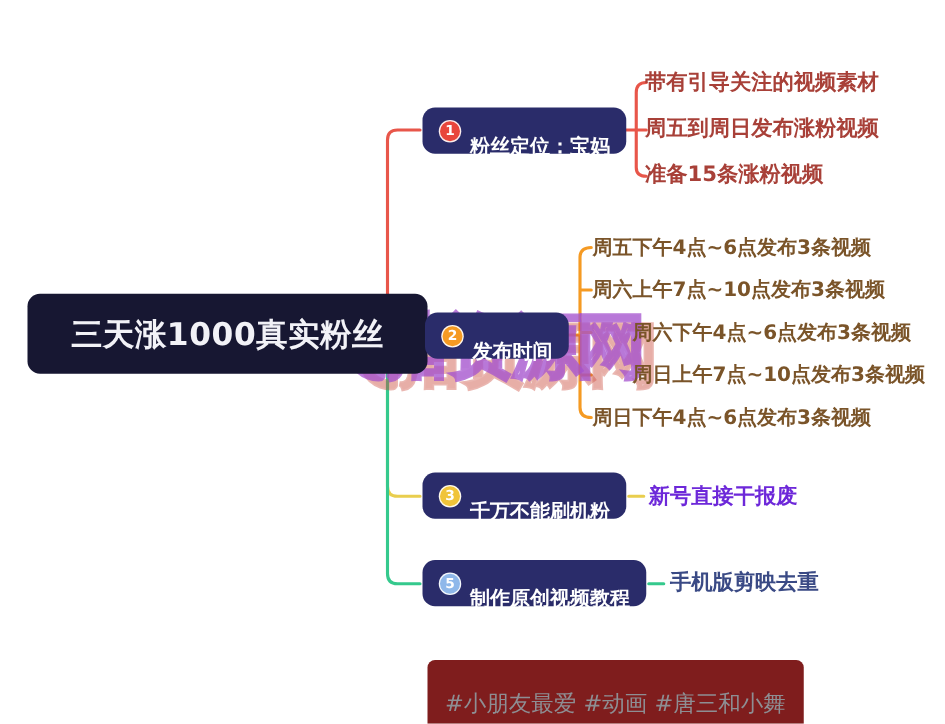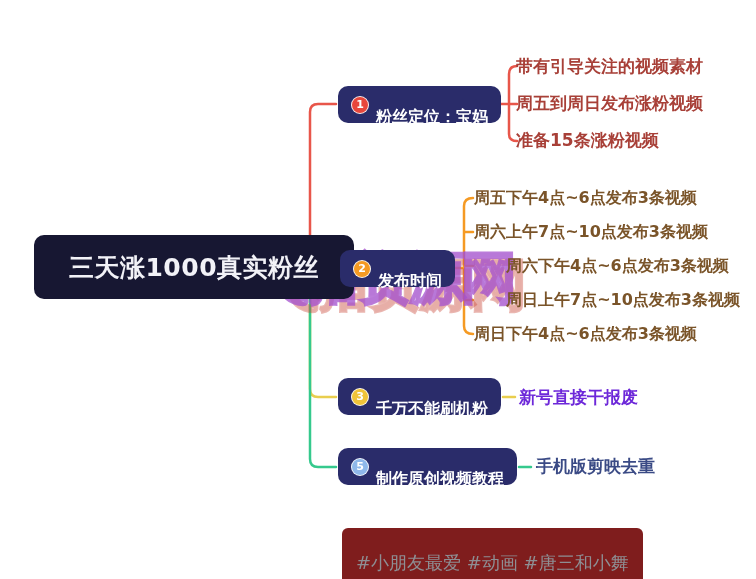--- a/index.html
+++ b/index.html
@@ -28,21 +28,21 @@
   .wm-main{left:253px;top:250px;}
   .wm-shadow{
     left:263px;top:257px;
     color:rgba(205,70,55,0.08);
     -webkit-text-stroke:2.5px rgba(202,74,60,0.40);
     z-index:2;
   }
 
   
   .root-node{
-    position:absolute;left:34px;top:235px;
+    position:absolute;left:22px;top:235px;
     width:320px;height:64px;
     background:#171732;
     border-radius:10px;
     display:flex;align-items:center;justify-content:center;
     z-index:4;
   }
   .root-node .root-title{
     color:#f2f2f7;font-size:25px;font-weight:700;letter-spacing:0.5px;
     white-space:nowrap;
   }

